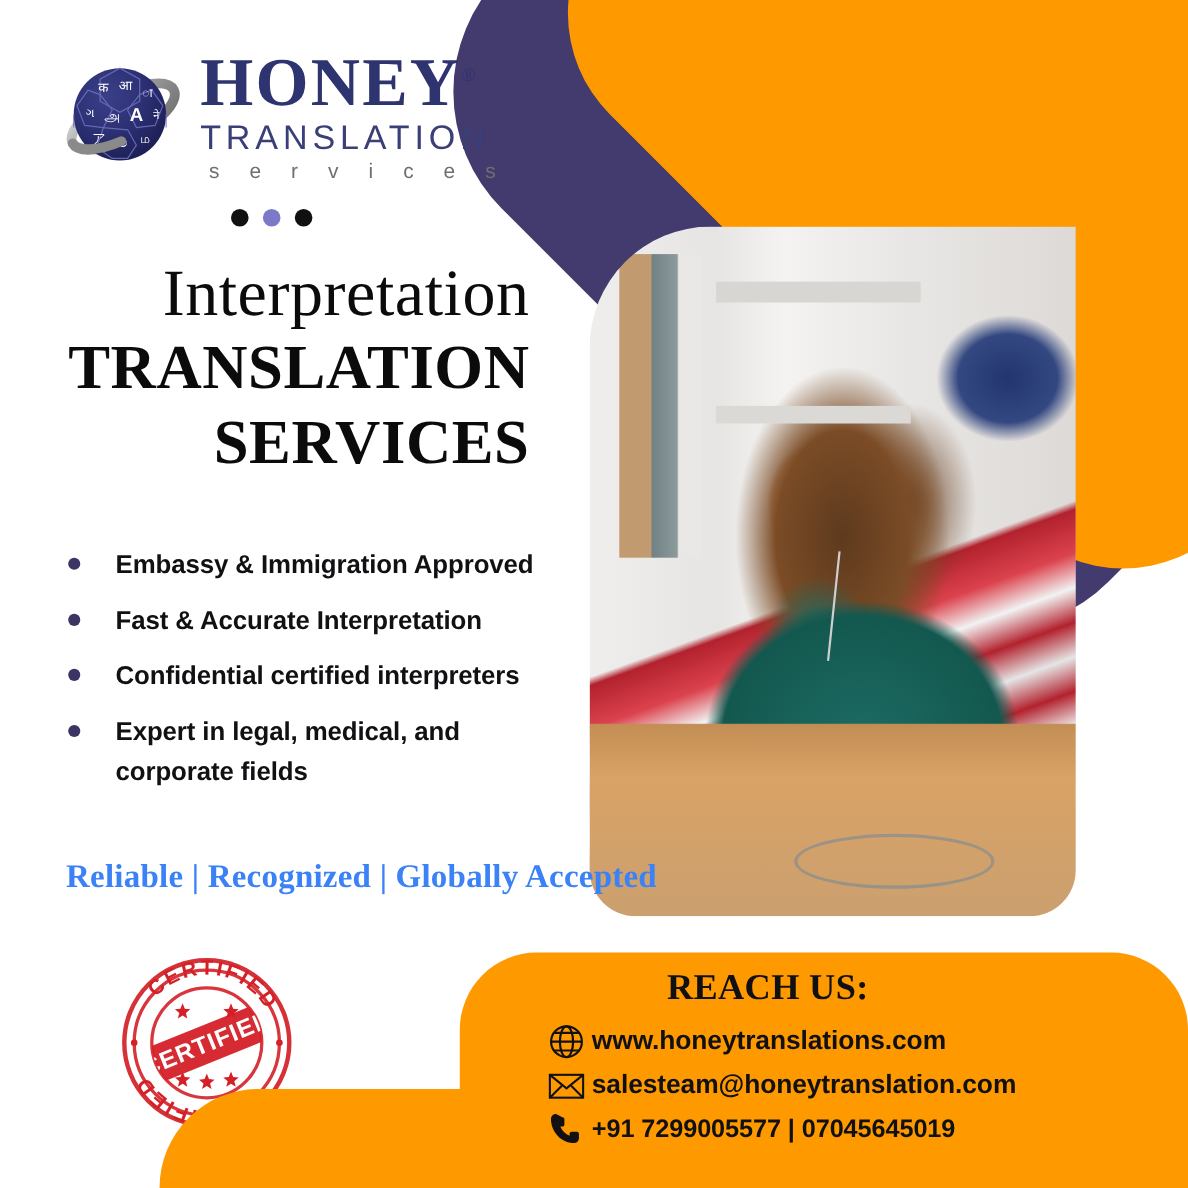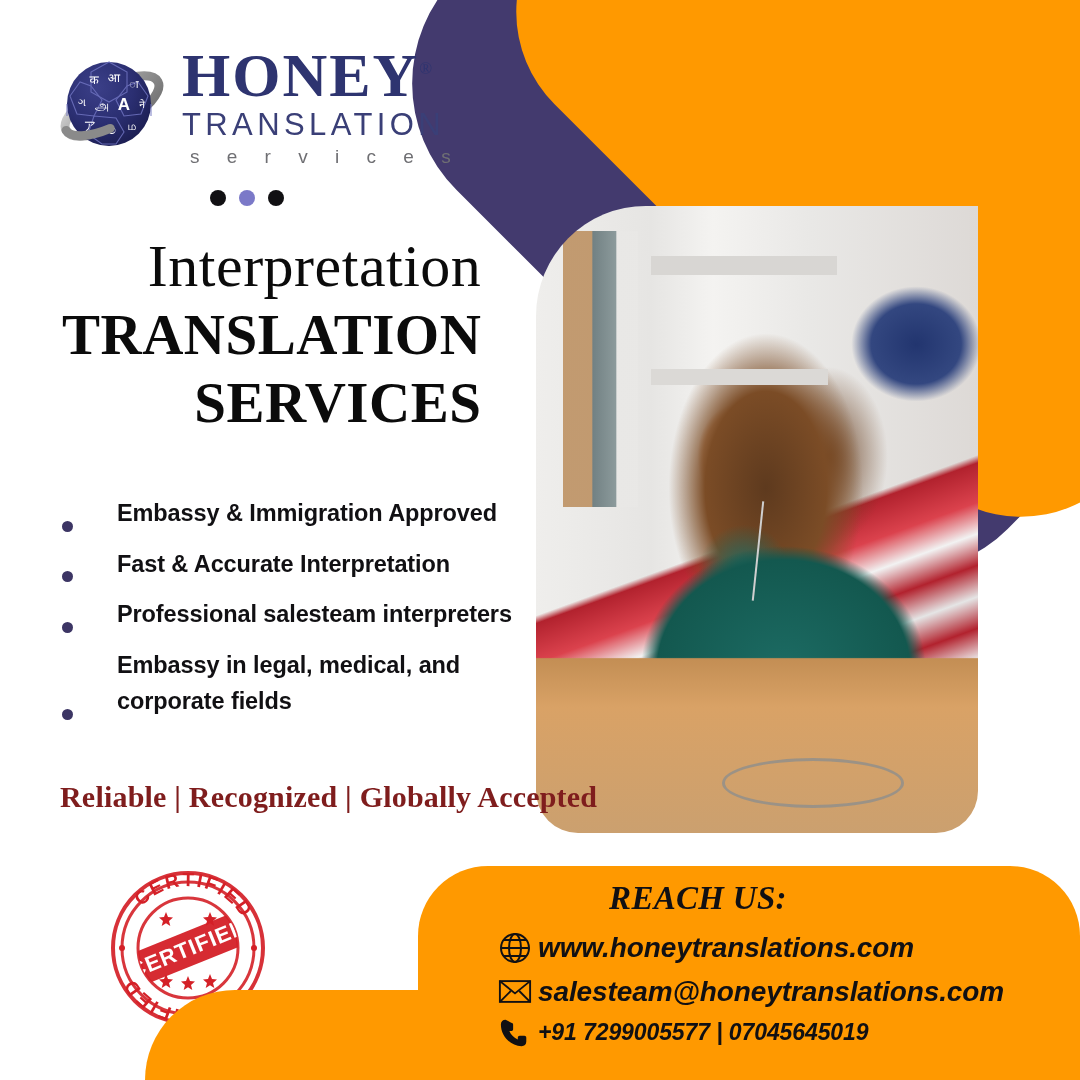--- a/index.html
+++ b/index.html
@@ -195,23 +195,22 @@
 
   
   .bullets {
     position: absolute;
     left: 56px;
     top: 496px;
     width: 470px;
   }
   .bullet-row {
     display: flex;
-    align-items: flex-end;
+    align-items: flex-start;
     margin-bottom: 15px;
-    gap: 12px;
   }
   .bullet-dot {
     width: 11px;
     height: 11px;
     border-radius: 50%;
     background: #3c3564;
     margin: 11px 32px 0 6px;
     flex: 0 0 auto;
   }
   .bullet-text {
@@ -224,41 +223,40 @@
   }
 
   
   .tagline {
     position: absolute;
     left: 60px;
     top: 780px;
     font-family: "Liberation Serif", serif;
     font-size: 30px;
     font-weight: 700;
-    color: #7f1d1d;
+    color: #3b82f6;
     letter-spacing: .2px;
   }
 
   
   .stamp {
     position: absolute;
     left: 106px;
     top: 866px;
     width: 164px;
     height: 164px;
   }
 
   
   .footer-shape {
     position: absolute;
     left: 0;
     top: 866px;
     width: 1065px;
     height: 214px;
-    font-style: italic;
   }
   .footer-main {
     position: absolute;
     left: 418px;
     top: 0;
     width: 662px;
     height: 214px;
     background: #FF9900;
     border-radius: 70px 70px 0 0;
   }
@@ -304,21 +302,21 @@
   }
   .contact-icon {
     width: 46px;
     flex: 0 0 auto;
     display: flex;
     align-items: center;
     justify-content: center;
   }
   .contact-text {
     font-family: "Liberation Sans", sans-serif;
-    font-size: 28px;
+    font-size: 24px;
     font-weight: 700;
     color: #111013;
     line-height: 1.27;
     letter-spacing: -.1px;
   }
   .contact-text.phone { font-size: 23px; }
 </style>
 </head>
 <body>
 
@@ -403,25 +401,25 @@
     <div class="bullet-row">
       <span class="bullet-dot"></span>
       <span class="bullet-text">Embassy &amp; Immigration Approved</span>
     </div>
     <div class="bullet-row">
       <span class="bullet-dot"></span>
       <span class="bullet-text">Fast &amp; Accurate Interpretation</span>
     </div>
     <div class="bullet-row">
       <span class="bullet-dot"></span>
-      <span class="bullet-text">Professional salesteam interpreters</span>
+      <span class="bullet-text">Confidential certified interpreters</span>
     </div>
     <div class="bullet-row">
       <span class="bullet-dot"></span>
-      <span class="bullet-text" style="display:block;max-width:350px">Embassy in legal, medical, and corporate fields</span>
+      <span class="bullet-text" style="display:block;max-width:350px">Expert in legal, medical, and corporate fields</span>
     </div>
   </div>
 
   <div class="tagline">Reliable  |  Recognized  |  Globally Accepted</div>
 
   <div class="stamp">
     <svg viewBox="0 0 164 164" width="164" height="164">
       <defs>
         <path id="arcTop" d="M 82 82 m -62 0 a 62 62 0 1 1 124 0" fill="none"></path>
         <path id="arcBot" d="M 82 82 m 62 0 a 62 62 0 1 1 -124 0" fill="none"></path>
@@ -477,21 +475,21 @@
       </div>
 
       <div class="contact-row" style="margin-top:6px">
         <span class="contact-icon">
           <svg viewBox="0 0 36 28" width="34" height="27" fill="none" stroke="#111013" stroke-width="2">
             <rect x="2" y="3" width="32" height="22"></rect>
             <path d="M2 3 L18 16 L34 3"></path>
             <path d="M2 25 L13.5 13.5 M34 25 L22.5 13.5"></path>
           </svg>
         </span>
-        <span class="contact-text">salesteam@honeytranslations.com</span>
+        <span class="contact-text">salesteam@honeytranslation.com</span>
       </div>
 
       <div class="contact-row" style="margin-top:6px">
         <span class="contact-icon">
           <svg viewBox="0 0 34 34" width="32" height="32">
             <path d="M7 3 c-3 0 -5 2 -5 5 0 12 10 23 22 23 3 0 5-2 5-5 l0-4 c0-1.2 -1-2 -2-2 l-5 0 c-1.2 0 -2 .9 -2 2 l0 2 c-4-1.6 -7.4-5 -9-9 l2 0 c1.2 0 2-.9 2-2 l0-5 c0-1.2 -.9-2 -2-2 z" fill="#111013"></path>
           </svg>
         </span>
         <span class="contact-text phone">+91 7299005577  |  07045645019</span>
       </div>

